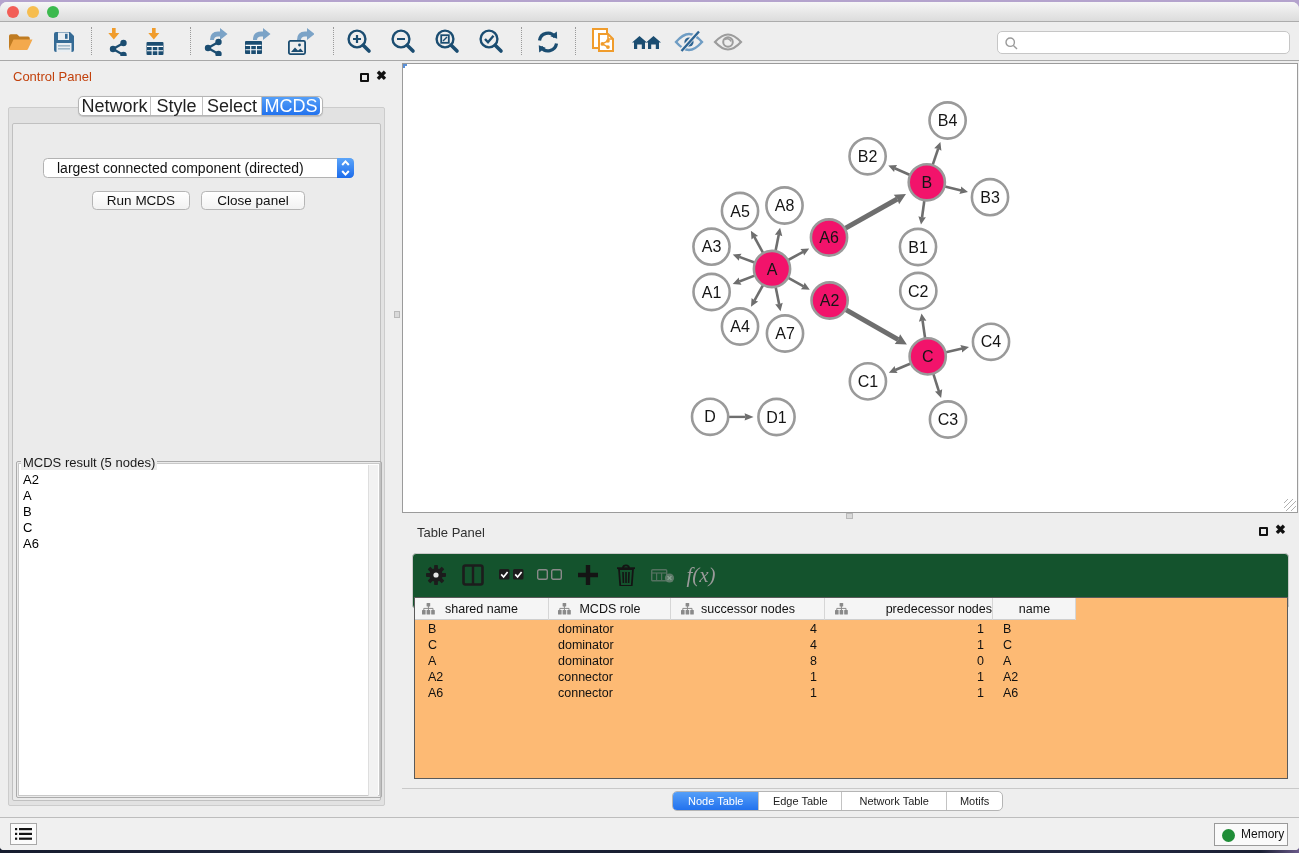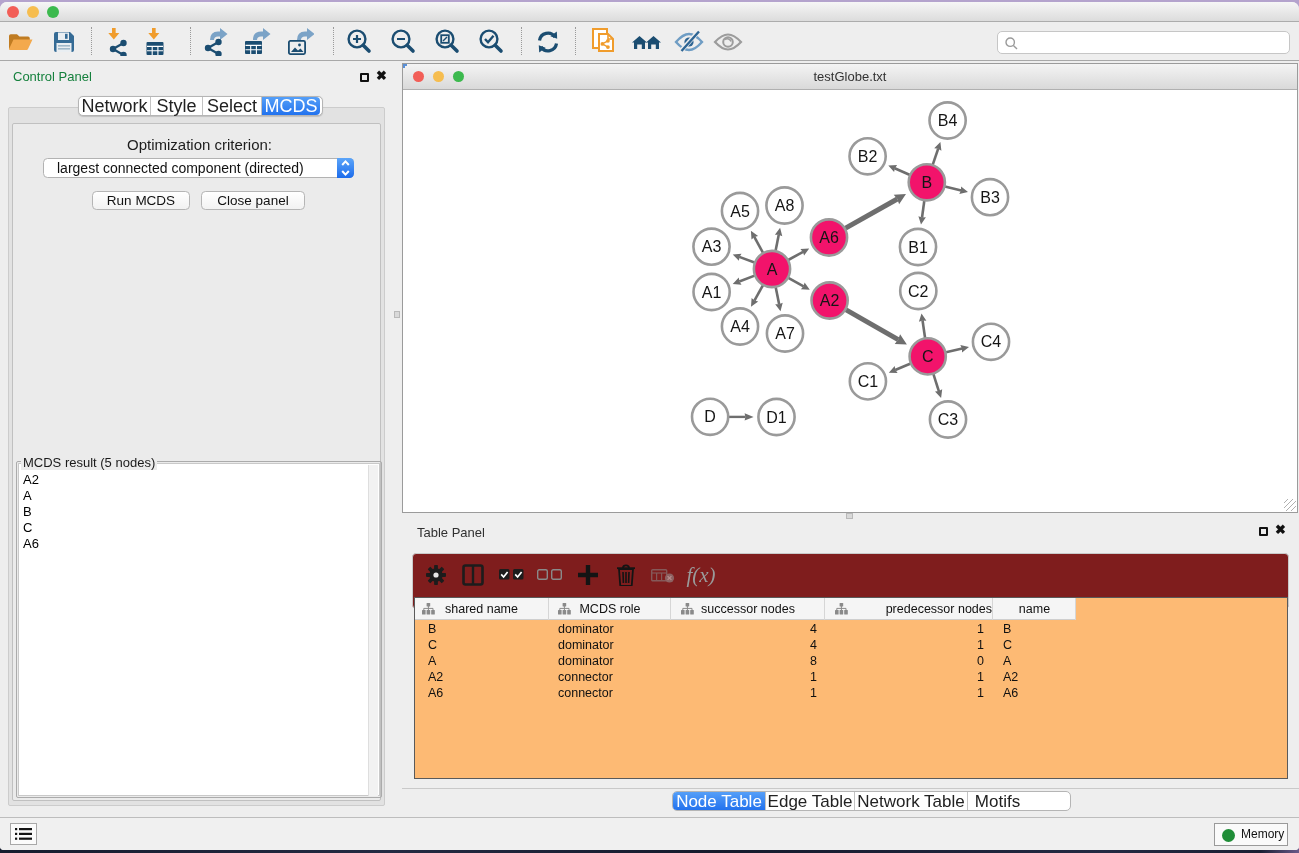--- a/index.html
+++ b/index.html
@@ -24,21 +24,21 @@
 
 
 #toolbar { left:0; top:22px; width:1299px; height:39px; background:#eeeeee; border-bottom:1px solid #a8a8a8; }
 .tbi { position:absolute; top:0; height:39px; display:flex; align-items:center; justify-content:center; }
 .tsep { position:absolute; top:5px; height:28px; width:0; border-left:1px dotted #9a9a9a; }
 #searchbox { position:absolute; left:997px; top:9px; width:293px; height:23px; background:#fff;
   border:1px solid #c6c6c6; border-radius:5px; }
 #searchbox svg { position:absolute; left:6px; top:4px; }
 
 
-#cp-title { left:13px; top:69px; font-size:13px; color:#15803d; }
+#cp-title { left:13px; top:69px; font-size:13px; color:#c2410c; }
 #cp-float { left:360px; top:73px; width:9px; height:9px; border:2px solid #111; border-radius:1px; }
 #cp-close { left:376px; top:68px; font-size:13px; font-weight:bold; color:#111; }
 #cp-outer { left:8px; top:107px; width:377px; height:699px; background:#e2e2e2;
   border:1px solid #cccccc; border-radius:2px; }
 #cp-inner { left:12px; top:123px; width:369px; height:678px; background:#ebebeb;
   border:1px solid #c0c0c0; border-radius:2px; }
 #cp-tabs { left:78px; top:96px; width:245px; height:20px; display:flex;
   background:#ffffff; border:1px solid #b5b5b5; border-radius:5px;
   font-size:18px; color:#222; text-align:center; line-height:19px;
   box-shadow:0 0.5px 1px rgba(0,0,0,.15); }
@@ -75,35 +75,35 @@
 #net-titlebar .tl { top:6.5px; width:11px; height:11px; }
 #net-title { position:absolute; top:5px; width:100%; text-align:center; font-size:13px; color:#333; }
 #graph { position:absolute; left:0px; top:26px; }
 #resize-grip { position:absolute; right:1px; bottom:1px; width:12px; height:12px;
   background:repeating-linear-gradient(135deg, transparent 0 2.5px, #b0b0b0 2.5px 3.5px); }
 
 
 #tp-title { left:417px; top:525px; font-size:13px; color:#303030; }
 #tp-float { left:1259px; top:527px; width:9px; height:9px; border:2px solid #111; border-radius:1px; }
 #tp-close { left:1275px; top:522px; font-size:13px; font-weight:bold; color:#111; }
-#tp-toolbar { left:412px; top:553px; width:877px; height:56px; background:#7f1d1d;
+#tp-toolbar { left:412px; top:553px; width:877px; height:56px; background:#14532d;
   border:1px solid #c9c9c9; border-radius:4px; }
 #tbl { left:414px; top:597px; width:874px; height:182px; background:#fdba74; border:1px solid #5a5a5a; }
 #tbl-header { position:absolute; left:0; top:0; width:661px; height:22px; background:#f5f5f5;
   border-bottom:1px solid #cfcfcf; font-size:12.5px; color:#111; }
 #tbl-header .hc { position:absolute; top:0; height:22px; border-right:1px solid #d6d6d6;
   text-align:center; line-height:22px; }
 #tbl-rows { position:absolute; left:0; top:23px; font-size:12.5px; color:#111; }
 .trow { position:absolute; height:16px; line-height:16px; }
 
 
 #bt-line { left:402px; top:788px; width:897px; height:1px; background:#c9c9c9; }
-#bot-tabs { left:672px; top:791px; width:399px; height:20px; display:flex;
+#bot-tabs { left:672px; top:791px; width:331px; height:20px; display:flex;
   background:#ffffff; border:1px solid #b5b5b5; border-radius:5px;
-  font-size:17px; color:#222; text-align:center; line-height:19px; }
+  font-size:11px; color:#222; text-align:center; line-height:19px; }
 #bot-tabs div { border-right:1px solid #c3c3c3; }
 #bot-tabs div:last-child { border-right:none; }
 .bts { background:linear-gradient(#559ff8,#2272ee); color:#fff; border-radius:4px 0 0 4px; }
 
 
 #statusbar { left:0; top:817px; width:1299px; height:33px; background:#f0f0f0; border-top:1px solid #bdbdbd; }
 #sb-listbtn { position:absolute; left:10px; top:5px; width:27px; height:22px; background:#fbfbfb;
   border:1px solid #a8a8a8; }
 #sb-mem { position:absolute; left:1214px; top:5px; width:74px; height:23px; background:#fafafa;
   border:1px solid #9a9a9a; font-size:12px; color:#111; }
@@ -306,44 +306,37 @@
 <div id="cp-float" class="abs"></div>
 <div id="cp-close" class="abs">✖</div>
 <div id="cp-outer" class="abs"></div>
 <div id="cp-inner" class="abs"></div>
 <div id="cp-tabs" class="abs">
   <div style="width:72px;">Network</div>
   <div style="width:52px;">Style</div>
   <div style="width:59px;">Select</div>
   <div class="tab-sel" style="width:58px;">MCDS</div>
 </div>
-<div id="opt-label" class="abs">Optimization criterion:</div>
 <div id="dropdown" class="abs">
         <span class="txt">largest connected component (directed)</span>
   <div id="dd-step"><svg width="17" height="20" viewBox="0 0 17 20">
             <path d="M5.2 7 L8.5 3.4 L11.8 7" fill="none" stroke="#fff" stroke-width="2"></path>
             <path d="M5.2 13 L8.5 16.6 L11.8 13" fill="none" stroke="#fff" stroke-width="2"></path>
           </svg></div>
 </div>
 <div id="btn-run" class="abs btn">Run MCDS</div>
 <div id="btn-close" class="abs btn">Close panel</div>
 <div id="mcds-box" class="abs"></div>
 <div id="mcds-list" class="abs">
   <div class="items">A2<br>A<br>B<br>C<br>A6</div>
   <div id="mcds-scroll"></div>
 </div>
 <div id="mcds-label" class="abs">MCDS result (5 nodes)</div>
 
 <div id="netwin" class="abs">
-  <div id="net-titlebar">
-    <div class="tl r"></div>
-          <div class="tl y"></div>
-          <div class="tl g"></div>
-    <div id="net-title">testGlobe.txt</div>
-  </div>
   <svg id="graph" width="894" height="423" viewBox="0 0 894 423" font-family="Liberation Sans, sans-serif">
 <g stroke="#6e6e6e" fill="none">
 <line x1="353.6" y1="184.9" x2="336.3" y2="191.5" stroke-width="2.6"></line>
 <line x1="353.5" y1="173.3" x2="336.3" y2="166.9" stroke-width="2.6"></line>
 <line x1="361.0" y1="164.6" x2="351.3" y2="146.9" stroke-width="2.6"></line>
 <line x1="372.2" y1="162.8" x2="375.8" y2="144.5" stroke-width="2.6"></line>
 <line x1="361.0" y1="193.4" x2="351.4" y2="210.6" stroke-width="2.6"></line>
 <line x1="372.3" y1="195.2" x2="376.2" y2="214.5" stroke-width="2.6"></line>
 <line x1="383.4" y1="171.0" x2="400.1" y2="161.8" stroke-width="2.6"></line>
 <line x1="383.5" y1="186.9" x2="400.6" y2="196.3" stroke-width="2.6"></line>

